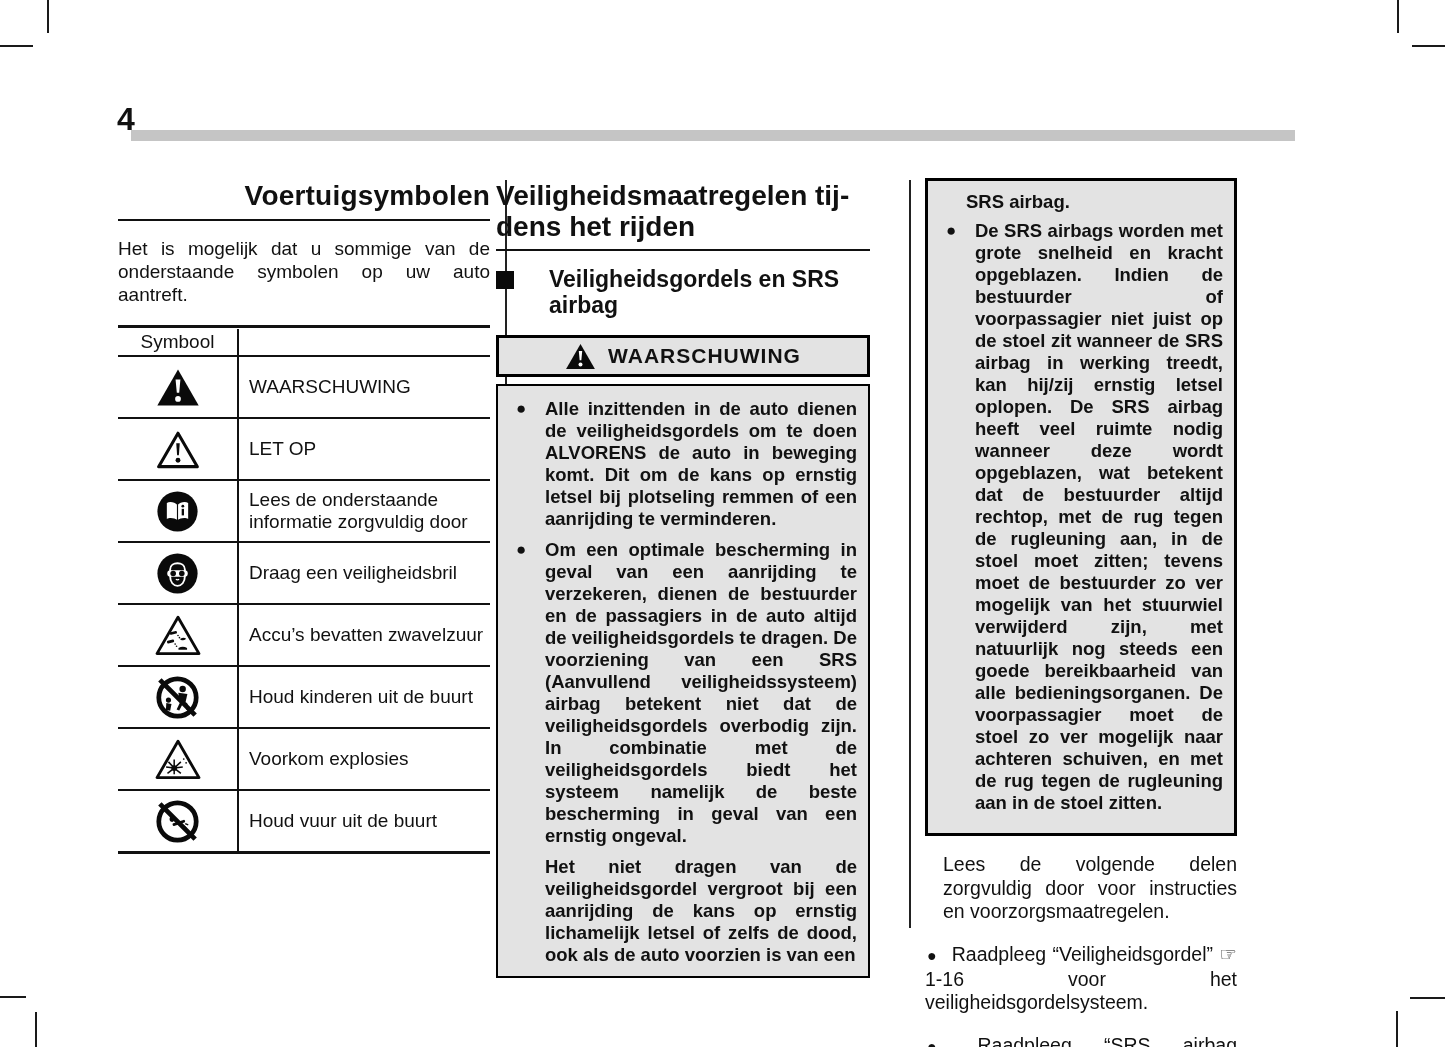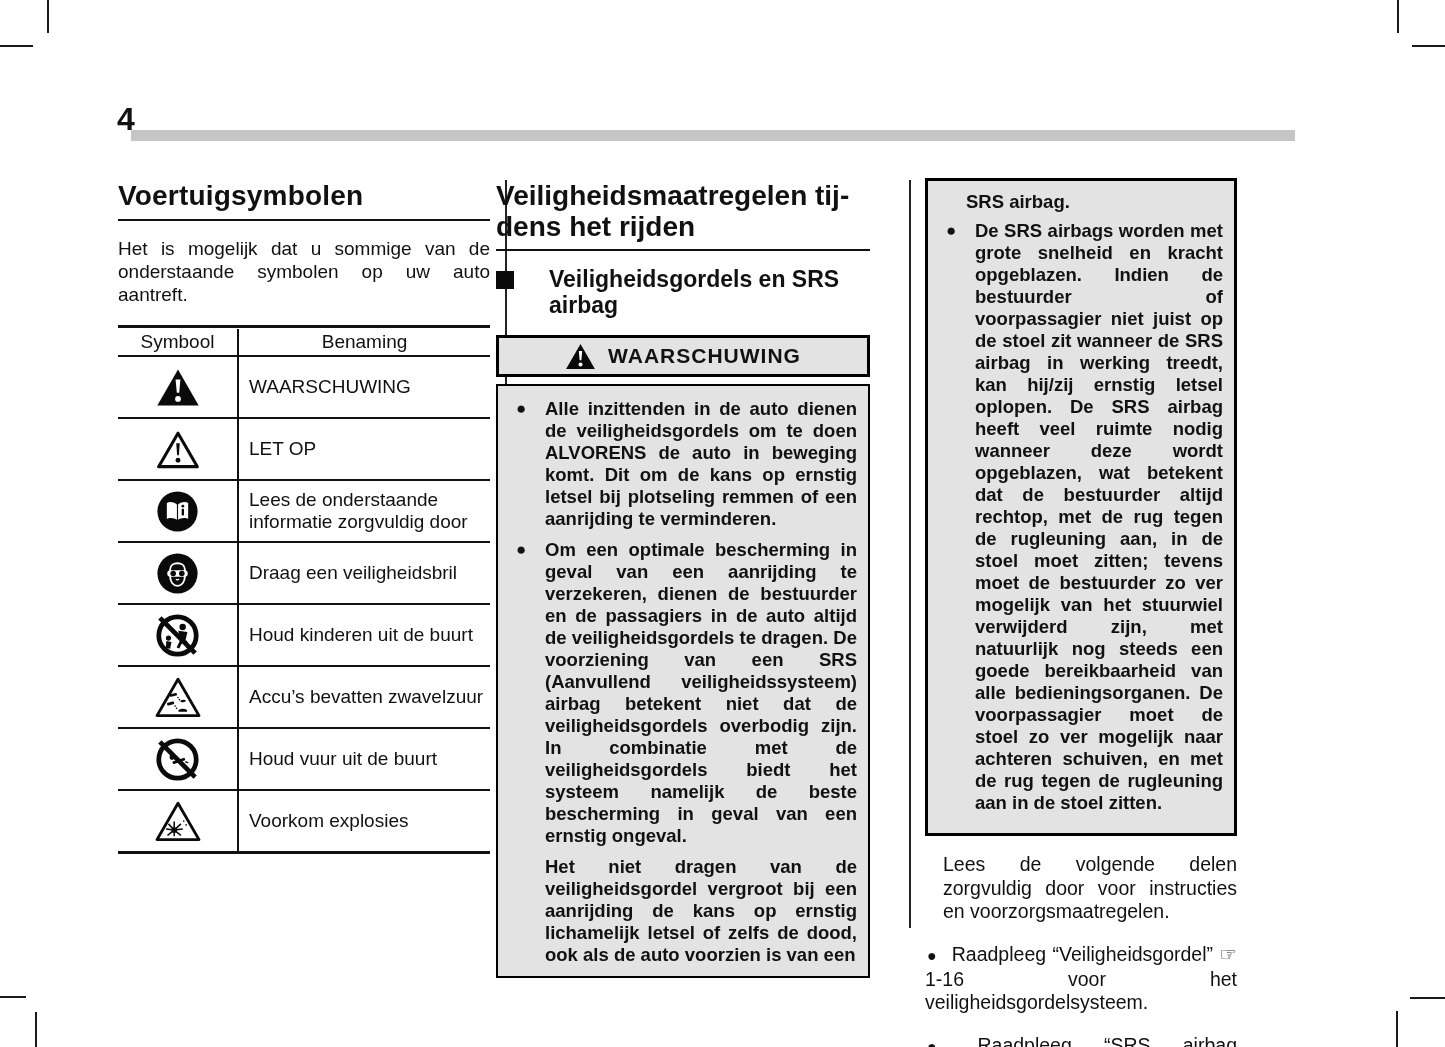--- a/index.html
+++ b/index.html
@@ -13,21 +13,21 @@
   .page-num{left:117px;top:101px;font-size:32px;font-weight:bold;}
   .page-rule{left:131px;top:130px;width:1164px;height:11px;background:#c5c5c5;}
   
   .col-left{left:118px;top:180px;width:372px;}
   .col-mid{left:496px;top:180px;width:374px;}
   .col-right{left:925px;top:178px;width:312px;}
   .vdiv{width:2px;background:#222;top:180px;height:748px;position:absolute;}
   .vdiv1{left:505px;} .vdiv2{left:909px;}
 
   .section-title{font-size:28px;font-weight:bold;line-height:31px;margin:0;
-    padding-bottom:8px;border-bottom:2px solid #111;letter-spacing:.2px;}
+    padding-bottom:8px;border-bottom:2px solid #111;letter-spacing:.2px;text-align:right;}
   .justify{text-align:justify;text-justify:inter-word;}
   .intro{font-size:19px;line-height:23px;margin-top:16px;}
 
   
   .sym-table{margin-top:17px;border-top:3px solid #111;border-bottom:3px solid #111;}
   .sym-row{display:flex;border-bottom:2px solid #111;min-height:60px;align-items:stretch;}
   .sym-row:last-child{border-bottom:none;}
   .sym-head{min-height:27px;align-items:flex-end;}
   .cell-icon{width:119px;border-right:2px solid #111;display:flex;align-items:center;justify-content:center;flex:0 0 119px;}
   .cell-name{flex:1;display:flex;align-items:center;padding:6px 4px 6px 10px;font-size:19px;line-height:22px;}
@@ -78,21 +78,20 @@
   <div class="vdiv vdiv1"></div>
   <div class="vdiv vdiv2"></div>
 
   <div class="abs col-left">
     <h1 class="section-title">Voertuigsymbolen</h1>
     <p class="intro justify">Het is mogelijk dat u sommige van de onderstaande symbolen op uw auto aantreft.</p>
 
     <div class="sym-table">
       <div class="sym-row sym-head">
         <div class="cell-icon cell-head">Symbool</div>
-        <div class="cell-name cell-head">Benaming</div>
       </div>
 
       <div class="sym-row">
         <div class="cell-icon">
           <svg width="44" height="39" viewBox="0 0 100 88">
             <path d="M50 3 L97 85 L3 85 Z" fill="#0a0a0a"></path>
             <path d="M44.5 26 h11 l-2.8 30 h-5.4 Z" fill="#fff"></path>
             <circle cx="50" cy="70" r="6.5" fill="#fff"></circle>
           </svg>
         </div>
@@ -128,36 +127,20 @@
           <svg width="41" height="41" viewBox="0 0 100 100">
             <circle cx="50" cy="50" r="49" fill="#0a0a0a"></circle>
             <path d="M32 40 C32 20 68 20 68 40 L68 57 C68 71 60 80 50 80 C40 80 32 71 32 57 Z" fill="none" stroke="#fff" stroke-width="4.5"></path>
             <rect x="25" y="42" width="50" height="16" rx="8" fill="#fff"></rect>
             <circle cx="39.5" cy="50" r="6.8" fill="#0a0a0a"></circle>
             <circle cx="60.5" cy="50" r="6.8" fill="#0a0a0a"></circle>
             <path d="M46 64 q4 3 8 0" stroke="#fff" stroke-width="3" fill="none"></path>
           </svg>
         </div>
         <div class="cell-name">Draag een veiligheidsbril</div>
-      </div>
-
-      <div class="sym-row">
-        <div class="cell-icon">
-          <svg width="43" height="43" viewBox="0 0 100 100">
-            <circle cx="62" cy="30" r="7.5" fill="#0a0a0a"></circle>
-            <path d="M52 39 L73 42 L68 64 L55 61 Z" fill="#0a0a0a"></path>
-            <path d="M56 61 L48 78 L54 80 L62 65 Z" fill="#0a0a0a"></path>
-            <path d="M66 63 L71 79 L77 77 L72 62 Z" fill="#0a0a0a"></path>
-            <circle cx="29" cy="56" r="6" fill="#0a0a0a"></circle>
-            <path d="M24 63 l12 2 l-3 16 l-10 -2 Z" fill="#0a0a0a"></path>
-            <rect x="44.5" y="-8" width="11" height="116" transform="rotate(-45 50 50)" fill="#0a0a0a"></rect>
-            <circle cx="50" cy="50" r="43.5" fill="none" stroke="#0a0a0a" stroke-width="11"></circle>
-          </svg>
-        </div>
-        <div class="cell-name">Houd kinderen uit de buurt</div>
       </div>
 
       <div class="sym-row">
         <div class="cell-icon">
           <svg width="48" height="42" viewBox="0 0 100 88">
             <path d="M50 7 L94 83 L6 83 Z" fill="none" stroke="#0a0a0a" stroke-width="6" stroke-linejoin="round"></path>
             <rect x="33" y="37" width="15" height="5.5" rx="2" transform="rotate(-14 40 40)" fill="#0a0a0a"></rect>
             <circle cx="50" cy="45" r="1.7" fill="#0a0a0a"></circle>
             <circle cx="53" cy="49.5" r="1.7" fill="#0a0a0a"></circle>
             <path d="M55 52 q7 -4 12 0 q-3 5 -12 2 Z" fill="#0a0a0a"></path>
@@ -166,28 +149,31 @@
             <circle cx="47" cy="67.5" r="1.7" fill="#0a0a0a"></circle>
             <path d="M51 71 q9 -5 18 0 l0 4 l-18 0 Z" fill="#0a0a0a"></path>
           </svg>
         </div>
         <div class="cell-name">Accu’s bevatten zwavelzuur</div>
       </div>
 
       <div class="sym-row">
         <div class="cell-icon">
           <svg width="43" height="43" viewBox="0 0 100 100">
-            <rect x="38" y="50" width="30" height="6.5" rx="2.5" transform="rotate(-18 53 53)" fill="#0a0a0a"></rect>
-            <path d="M34 38 q-5 8 0 12 q6 3 8 -3 q1 -5 -8 -9 Z" fill="#0a0a0a"></path>
-            <path d="M64 60 l6 5 M68 55 l7 3" stroke="#0a0a0a" stroke-width="3"></path>
+            <circle cx="62" cy="30" r="7.5" fill="#0a0a0a"></circle>
+            <path d="M52 39 L73 42 L68 64 L55 61 Z" fill="#0a0a0a"></path>
+            <path d="M56 61 L48 78 L54 80 L62 65 Z" fill="#0a0a0a"></path>
+            <path d="M66 63 L71 79 L77 77 L72 62 Z" fill="#0a0a0a"></path>
+            <circle cx="29" cy="56" r="6" fill="#0a0a0a"></circle>
+            <path d="M24 63 l12 2 l-3 16 l-10 -2 Z" fill="#0a0a0a"></path>
             <rect x="44.5" y="-8" width="11" height="116" transform="rotate(-45 50 50)" fill="#0a0a0a"></rect>
             <circle cx="50" cy="50" r="43.5" fill="none" stroke="#0a0a0a" stroke-width="11"></circle>
           </svg>
         </div>
-        <div class="cell-name">Houd vuur uit de buurt</div>
+        <div class="cell-name">Houd kinderen uit de buurt</div>
       </div>
 
       <div class="sym-row">
         <div class="cell-icon">
           <svg width="48" height="42" viewBox="0 0 100 88">
             <path d="M50 7 L94 83 L6 83 Z" fill="none" stroke="#0a0a0a" stroke-width="6" stroke-linejoin="round"></path>
             <g stroke="#0a0a0a" stroke-width="3.2">
               <line x1="42" y1="63" x2="42" y2="45"></line>
               <line x1="42" y1="63" x2="56" y2="50"></line>
               <line x1="42" y1="63" x2="60" y2="61"></line>
@@ -197,20 +183,33 @@
               <line x1="42" y1="63" x2="25" y2="61"></line>
               <line x1="42" y1="63" x2="30" y2="50"></line>
             </g>
             <circle cx="42" cy="63" r="6" fill="#0a0a0a"></circle>
             <circle cx="62" cy="44" r="1.8" fill="#0a0a0a"></circle>
             <circle cx="67" y="52" cy="52" r="1.8" fill="#0a0a0a"></circle>
           </svg>
         </div>
         <div class="cell-name">Voorkom explosies</div>
       </div>
+
+      <div class="sym-row">
+        <div class="cell-icon">
+          <svg width="43" height="43" viewBox="0 0 100 100">
+            <rect x="38" y="50" width="30" height="6.5" rx="2.5" transform="rotate(-18 53 53)" fill="#0a0a0a"></rect>
+            <path d="M34 38 q-5 8 0 12 q6 3 8 -3 q1 -5 -8 -9 Z" fill="#0a0a0a"></path>
+            <path d="M64 60 l6 5 M68 55 l7 3" stroke="#0a0a0a" stroke-width="3"></path>
+            <rect x="44.5" y="-8" width="11" height="116" transform="rotate(-45 50 50)" fill="#0a0a0a"></rect>
+            <circle cx="50" cy="50" r="43.5" fill="none" stroke="#0a0a0a" stroke-width="11"></circle>
+          </svg>
+        </div>
+        <div class="cell-name">Houd vuur uit de buurt</div>
+      </div>
     </div>
   </div>
 
   <div class="abs col-mid">
     <div class="mid-title-wrap">
       <span class="mid-title-line">Veiligheidsmaatregelen tij-</span>
       <span class="mid-title-line">dens het rijden</span>
     </div>
 
     <div class="subhead">

